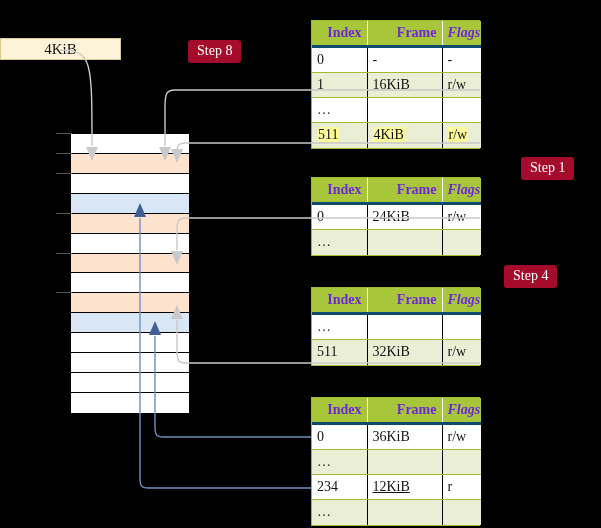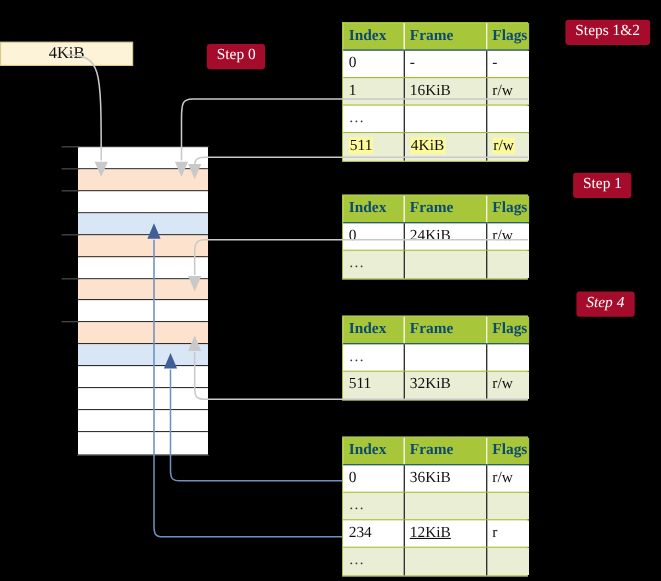--- a/index.html
+++ b/index.html
@@ -72,31 +72,31 @@
     background: #ffffff;
     box-sizing: border-box;
   }
   .pt table {
     border-collapse: collapse;
     table-layout: fixed;
     width: 100%;
   }
   .pt th {
     background: #a8c63a;
-    color: #0c4a6e;
+    color: #6d28d9;
     font-weight: bold;
     font-size: 14px;
-    text-align: left;
+    text-align: right;
     padding: 2px 5px 3px 5px;
     border-right: 1px solid #ffffff;
-    border-bottom: 1px solid #0c4a6e;
+    border-bottom: 3px solid #0c4a6e;
     line-height: 19px;
     box-sizing: border-box;
   }
-  .pt th:last-child { border-right: none; }
+  .pt th:last-child { border-right: none; font-style: italic; }
   .pt td {
     font-size: 14px;
     color: #111111;
     text-align: left;
     padding: 2px 5px 3px 5px;
     border-right: 1px solid #000000;
     border-bottom: 1px solid #9fbd31;
     line-height: 19px;
     height: 25px;
     box-sizing: border-box;
@@ -129,29 +129,26 @@
 </head>
 <body>
 
 <div id="stage">
 
   <div class="size-box" id="size-box" style="left:0px; top:38px; width:121px; height:22px;">
     <span>4KiB</span>
   </div>
 
   <div class="step-badge" style="left:188px; top:40px;">
-    <span>Step 0</span>
-  </div>
-  <div class="step-badge" style="left:514px; top:18px;">
-    <span>Steps 1&amp;2</span>
+    <span>Step 8</span>
   </div>
   <div class="step-badge" style="left:521px; top:157px;">
     <span>Step 1</span>
   </div>
-  <div class="step-badge" style="left:524px; top:265px;font-style:italic;">
+  <div class="step-badge" style="left:504px; top:265px;">
     <span>Step 4</span>
   </div>
 
   <div class="mem-col" id="mem-col" style="left:70px; top:133px; width:120px; height:281px;">
       <div class="mem-row plain" style="height: 19.9286px;"></div>
       <div class="mem-row orange" style="height: 19.9286px;"></div>
       <div class="mem-row plain" style="height: 19.9286px;"></div>
       <div class="mem-row blue" style="height: 19.9286px;"></div>
       <div class="mem-row orange" style="height: 19.9286px;"></div>
       <div class="mem-row plain" style="height: 19.9286px;"></div>

